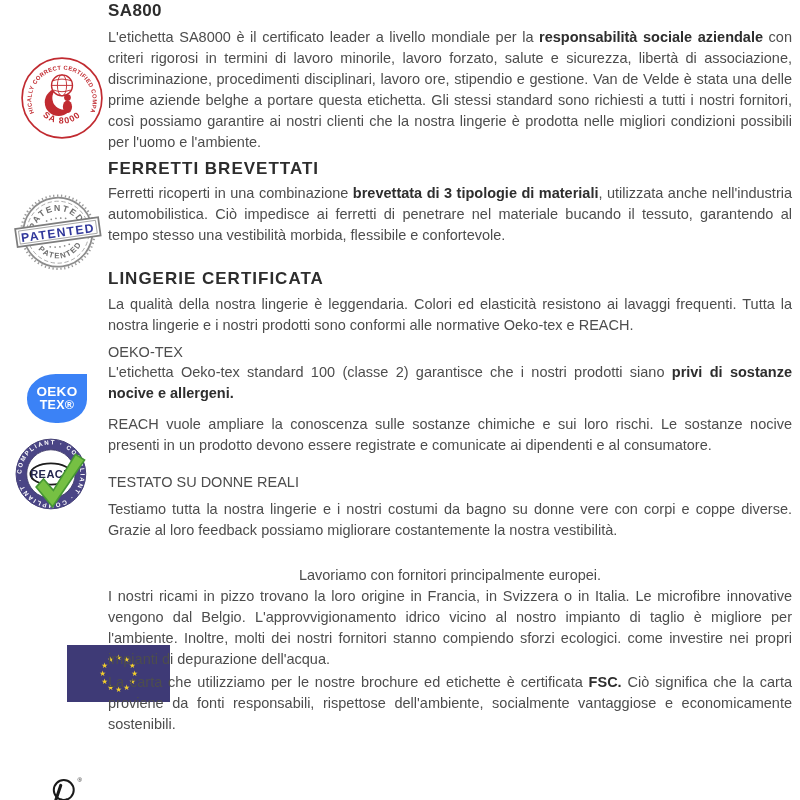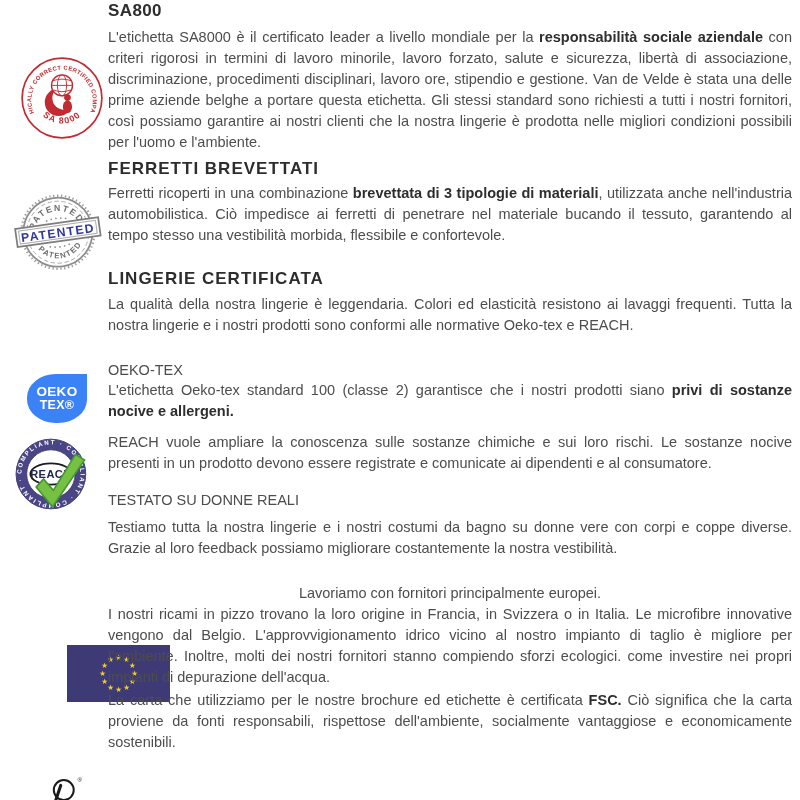--- a/index.html
+++ b/index.html
@@ -9,21 +9,21 @@
   .heading{font-size:17px;font-weight:700;color:#2d2d2d;line-height:22px;margin:0;letter-spacing:0.6px;}
   .h-sa{letter-spacing:0.4px;}
   .h-ferretti{margin-top:5px;letter-spacing:1px;}
   .h-lingerie{margin-top:22px;letter-spacing:1px;}
   .body{font-size:14.5px;line-height:21px;color:#4d4d4d;text-align:justify;margin:0;}
   .body b{color:#2e2e2e;}
   .sublabel{font-size:14.5px;line-height:20px;color:#4d4d4d;margin:0;}
   .p-sa{margin-top:5px;}
   .p-ferretti{margin-top:3px;}
   .p-lingerie{margin-top:4px;}
-  .l-oeko{margin-top:24px;}
+  .l-oeko{margin-top:6px;}
   .p-oeko{margin-top:0;}
   .p-reach{margin-top:10px;}
   .l-testato{margin-top:16px;}
   .p-testato{margin-top:7px;}
   .p-europe1{margin-top:24px;text-align:center;}
   .p-europe2{margin-top:0;}
   .p-fsc{margin-top:2px;}
   .logo{position:absolute;}
   .logo-sa8000{left:20px;top:56px;width:84px;height:84px;}
   .logo-patented{left:10px;top:192px;width:96px;height:83px;}

